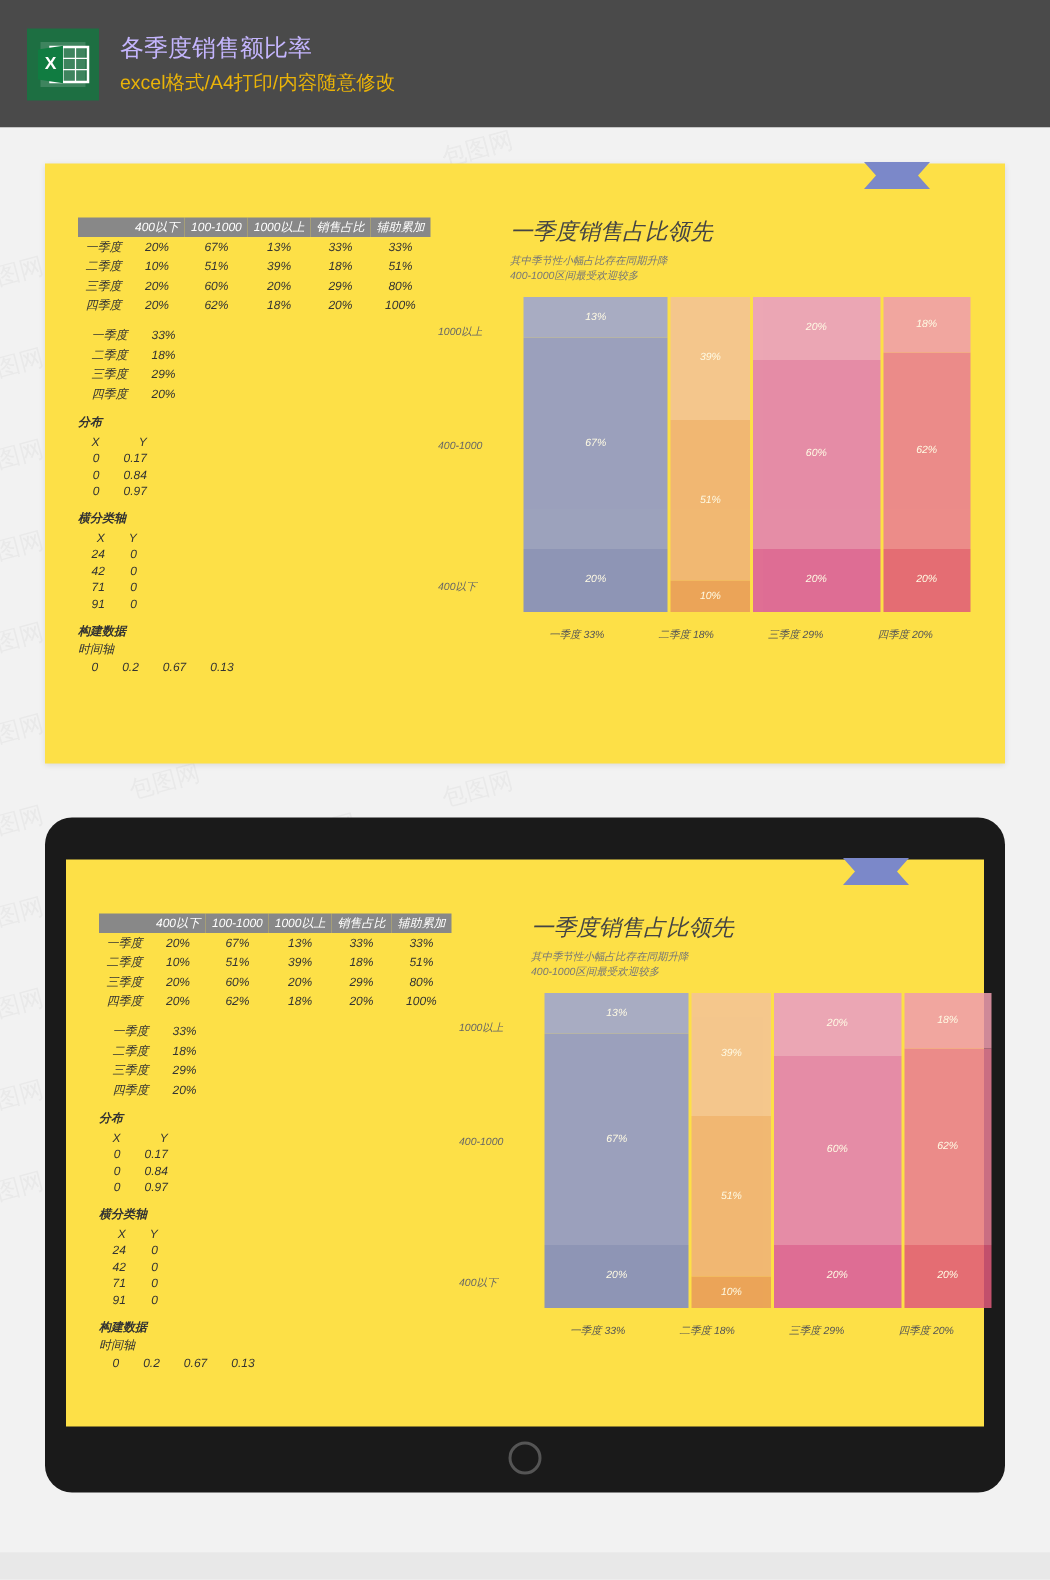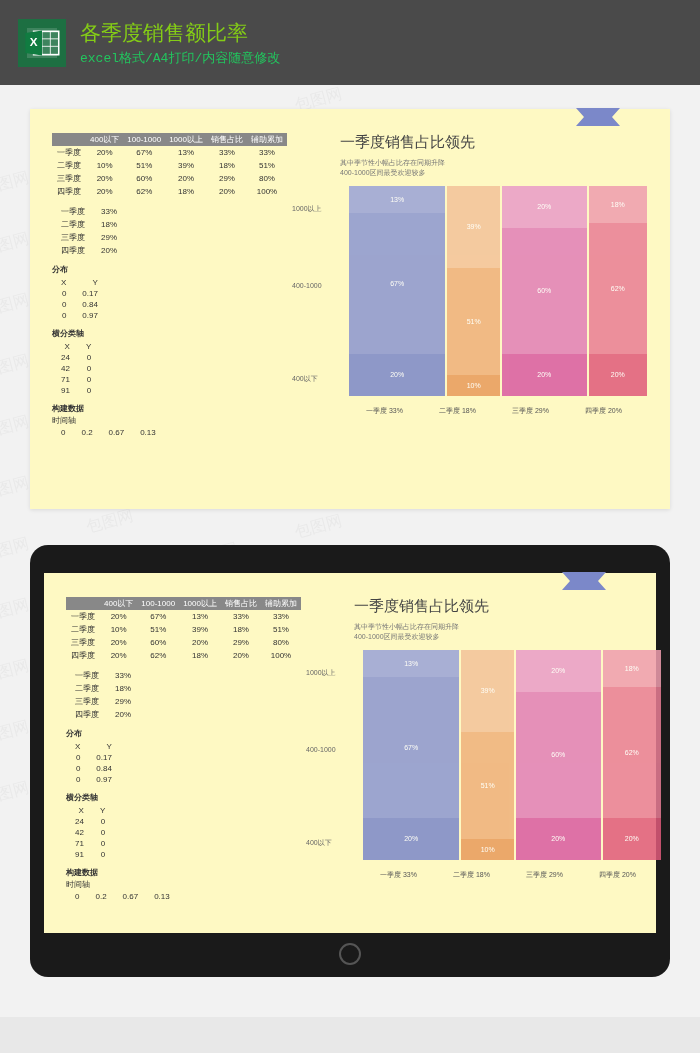--- a/index.html
+++ b/index.html
@@ -19,48 +19,49 @@
     height: 85px;
   }
   .excel-icon {
     width: 48px; height: 48px;
     background: #1d6f42;
     position: relative;
     display: flex; align-items: center; justify-content: center;
   }
   .excel-icon svg { width: 40px; height: 40px; }
   .top-txt { line-height: 1.5; }
-  .title-main { font-size: 21px; font-weight: 400; color: #84cc16; }
-  .title-sub { font-size: 13px; color: #22c55e; font-family: Liberation Mono, monospace; }
+  .title-main { font-size: 16px; font-weight: 400; color: #c4b5fd; }
+  .title-sub { font-size: 13px; color: #eab308; }
 
   .canvas {
     position: relative;
     background: #f2f2f2;
     padding: 24px 18px 40px;
     overflow: hidden;
   }
   .watermark {
     position: absolute; inset: 0;
     pointer-events: none;
     opacity: 0.08;
     font-size: 16px;
     color: #888;
   }
   .wm-row { display: flex; gap: 60px; margin-bottom: 40px; transform: rotate(-15deg); margin-left: -30px; }
 
   .sheet {
-    background: #fef9c3;
+    background: #fde047;
     margin: 0 auto 36px;
     width: 640px;
     min-height: 400px;
-    padding: 24px 22px;
+    padding: 36px 22px;
     display: flex;
     gap: 18px;
     box-shadow: 0 1px 4px rgba(0,0,0,0.1);
     position: relative;
+    font-style: italic;
   }
   .left-col { flex: 0 0 270px; font-size: 8px; color: #333; }
   .right-col { flex: 1; }
 
   .tbl { border-collapse: collapse; font-size: 8px; margin-bottom: 6px; }
   .tbl th { background: #888; color: #fff; padding: 1px 4px; font-weight: normal; text-align: center; }
   .tbl td { padding: 1px 5px; text-align: center; }
   .tbl .rowlbl { text-align: left; }
 
   .mini-block { margin-top: 6px; font-size: 8px; }

